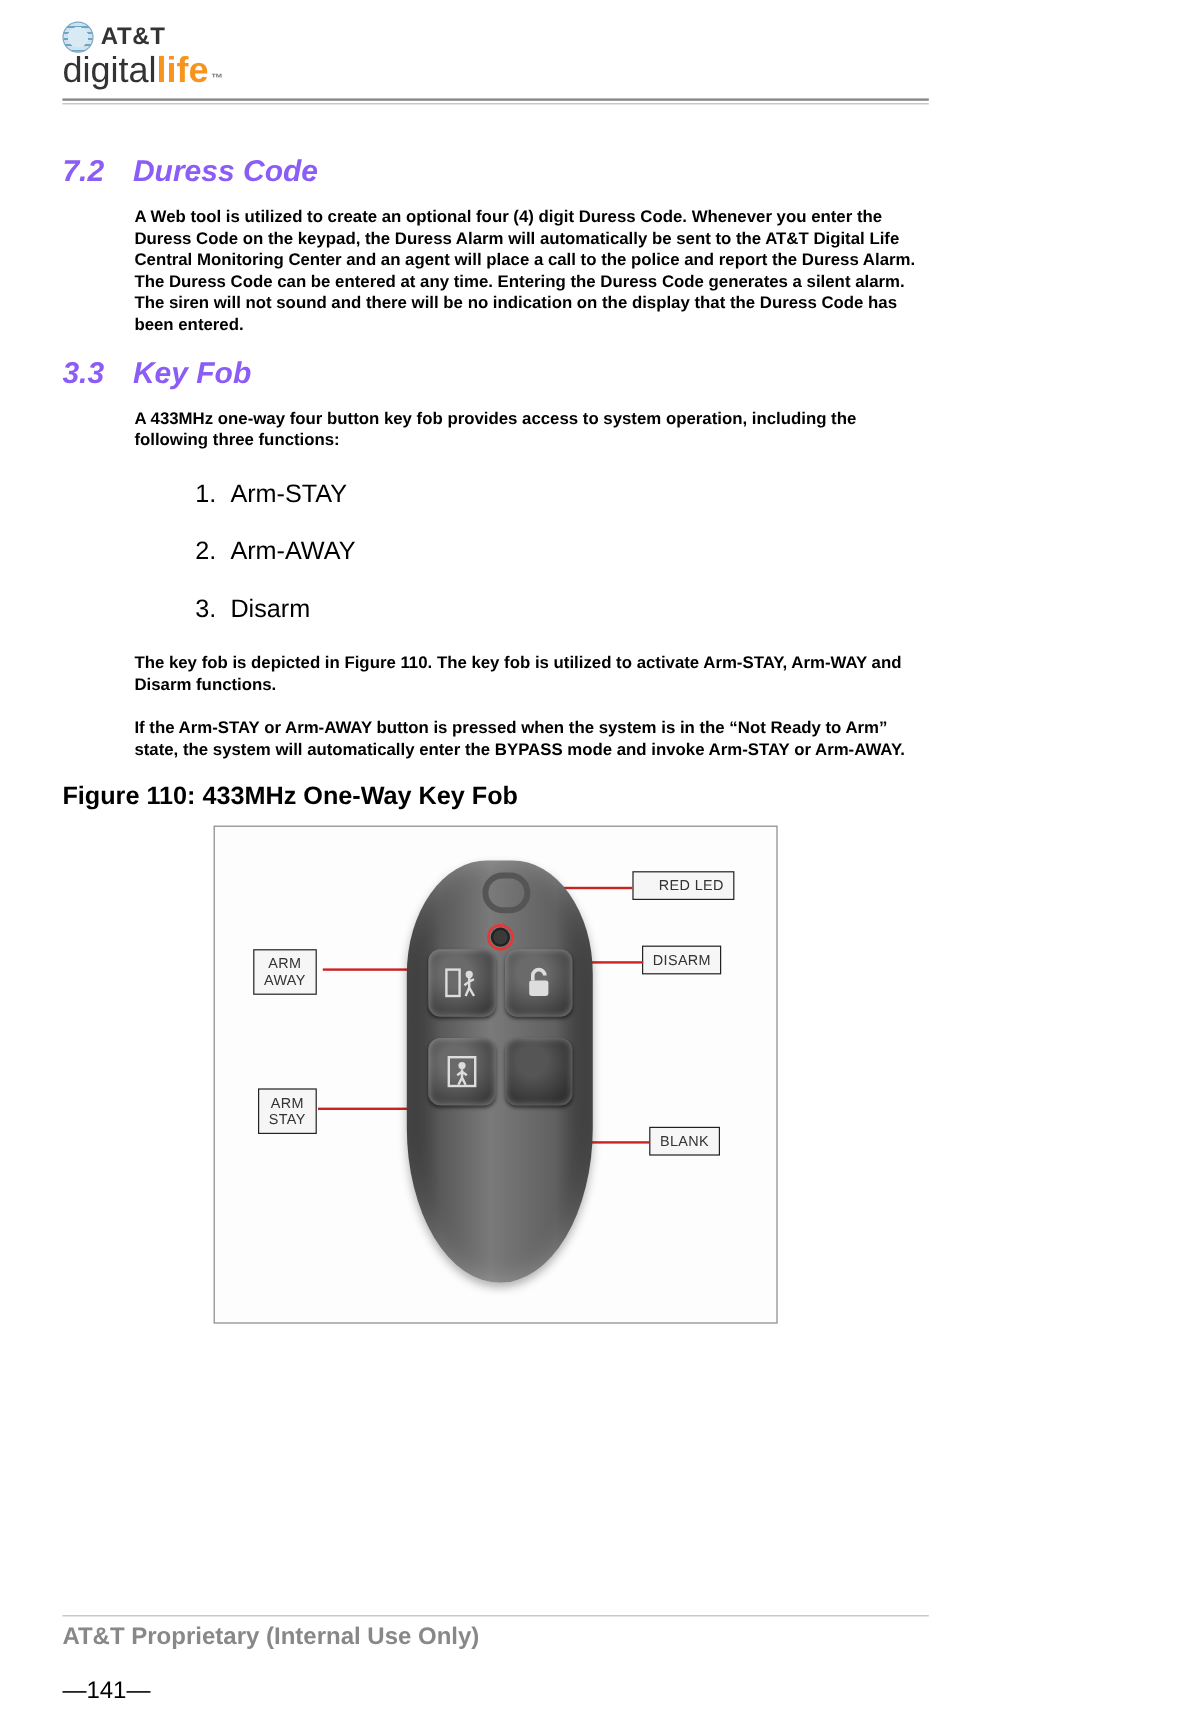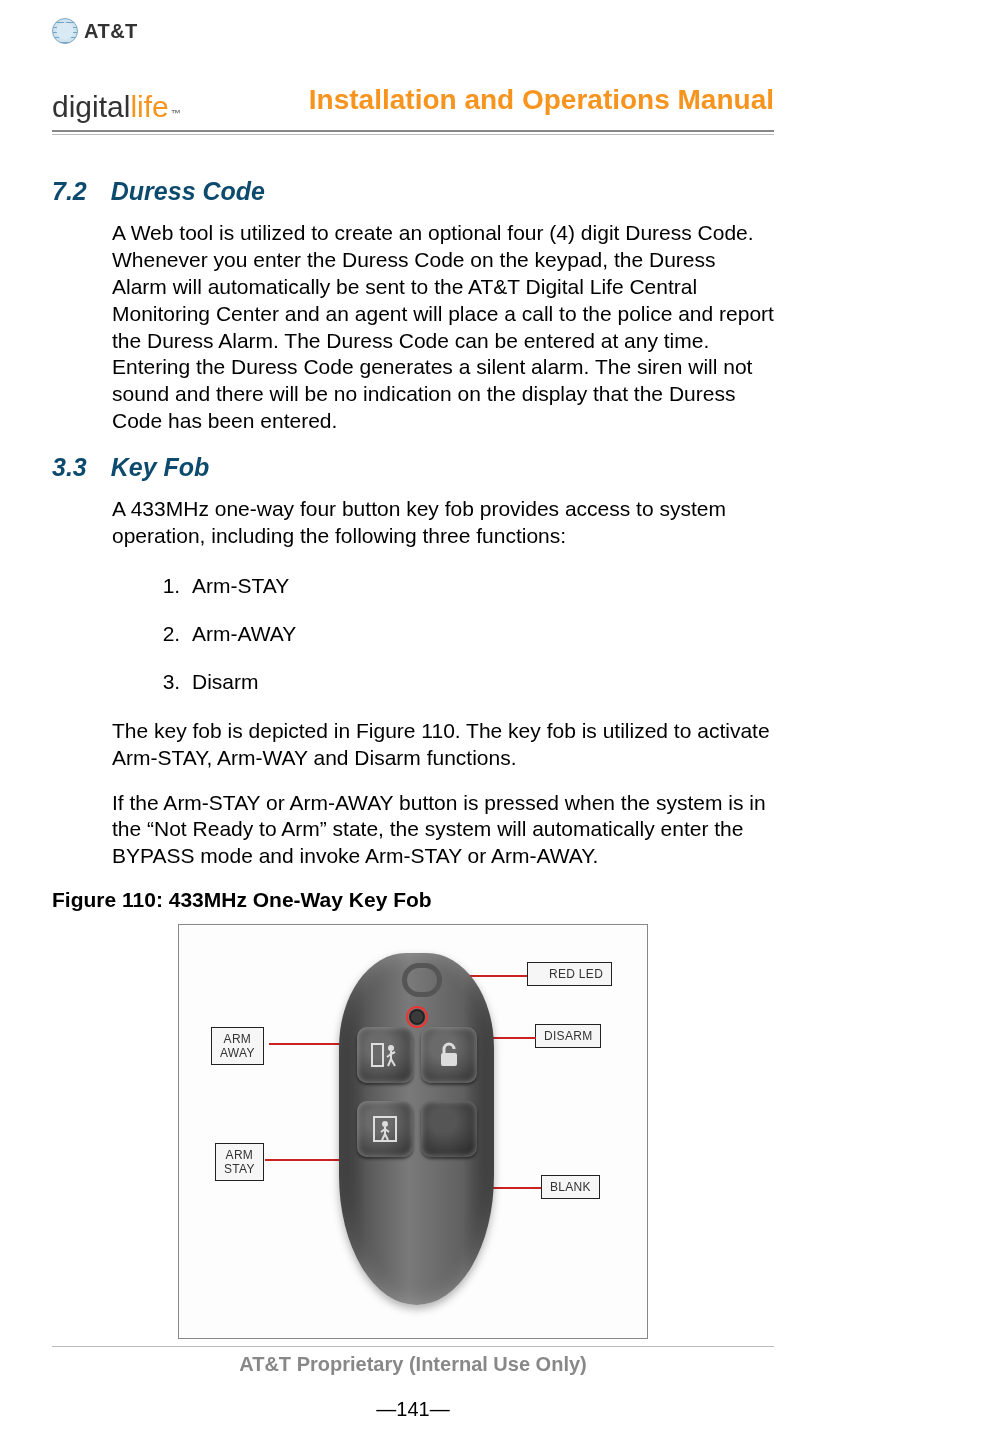--- a/index.html
+++ b/index.html
@@ -14,31 +14,31 @@
     width: 26px; height: 26px; border-radius: 50%;
     background:
       radial-gradient(circle at 50% 50%, #d9eaf5 0 50%, transparent 51%),
       repeating-linear-gradient(0deg, #6fa3c7 0 1px, transparent 1px 5px),
       #cfe3ef;
     border: 1px solid #7fa8c2;
   }
   .att { font-size: 20px; color: #333; letter-spacing: 0.5px; }
   .digital-life { font-size: 30px; display: flex; align-items: baseline; }
   .digital { color: #333; font-weight: 400; }
-  .life   { color: #f7941e; font-weight: 400; margin-top: 48px; }
+  .life   { color: #f7941e; font-weight: 700; }
   .tm { font-size: 10px; color: #777; vertical-align: super; padding-left: 2px; }
   .doc-title { color: #f7941e; font-size: 28px; font-weight: 700; padding-bottom: 6px; }
 
   .hr-outer { border-top: 2px solid #888; margin-top: 2px; }
   .hr-inner { border-top: 1px solid #bbb; margin-top: 2px; }
 
   
   .content { padding-top: 24px; }
-  .sec-head { display: flex; gap: 24px; color: #0c4a6e; font-style: italic; font-weight: 700; font-size: 25px; margin: 18px 0 14px 0; }
-  .body-p { font-size: 21px; line-height: 1.28; margin: 0 0 18px 60px; }
+  .sec-head { display: flex; gap: 24px; color: #8b5cf6; font-style: italic; font-weight: 700; font-size: 25px; margin: 18px 0 14px 0; }
+  .body-p { font-size: 14px; line-height: 1.28; margin: 0 0 18px 60px; font-weight: bold; }
   ol.fn { font-size: 21px; margin: 0 0 18px 108px; padding-left: 26px; }
   ol.fn li { margin: 24px 0; padding-left: 6px; }
 
   .fig-caption { font-weight: 700; font-size: 21px; margin: 16px 0 12px 0; }
 
   
   .figure-wrap { display: flex; justify-content: center; }
   .figure-box { width: 470px; height: 415px; border: 1px solid #888; position: relative; background: #fdfdfd; }
 
   .fob {
@@ -79,21 +79,21 @@
   .lead.v { width: 2px; height: auto; }
   .l-away  { left: 90px;  top: 118px; width: 90px; }
   .l-stay  { left: 86px;  top: 234px; width: 96px; }
   .l-stay2 { left: 182px; top: 200px; height: 36px; }
   .l-led   { left: 254px; top: 50px;  width: 94px; }
   .l-dis   { left: 295px; top: 112px; width: 62px; }
   .l-blk1  { left: 290px; top: 198px; width: 2px; height: 66px; }
   .l-blk2  { left: 290px; top: 262px; width: 72px; }
 
   
-  .footer { position: absolute; left: 52px; right: 52px; bottom: 22px; text-align: center; }
+  .footer { position: absolute; left: 52px; right: 52px; bottom: 22px; }
   .footer-line { border-top: 1px solid #bbb; margin-bottom: 6px; }
   .footer-text { color: #888; font-weight: 700; font-size: 20px; }
   .page-num { color: #000; font-size: 20px; margin-top: 22px; }
 </style>
 </head>
 <body>
 
 <div class="page">
 
   <div class="header-row">
@@ -101,21 +101,20 @@
       <div class="logo-top">
         <span class="globe"></span>
         <span class="att">AT&amp;T</span>
       </div>
       <div class="digital-life">
         <span class="digital">digital</span>
           <span class="life">life</span>
           <span class="tm">™</span>
       </div>
     </div>
-    <div class="doc-title">Installation and Operations Manual</div>
   </div>
   <div class="hr-outer"></div>
   <div class="hr-inner"></div>
 
   <div class="content">
 
     <div class="sec-head">
       <span>7.2</span>
       <span>Duress Code</span>
     </div>

